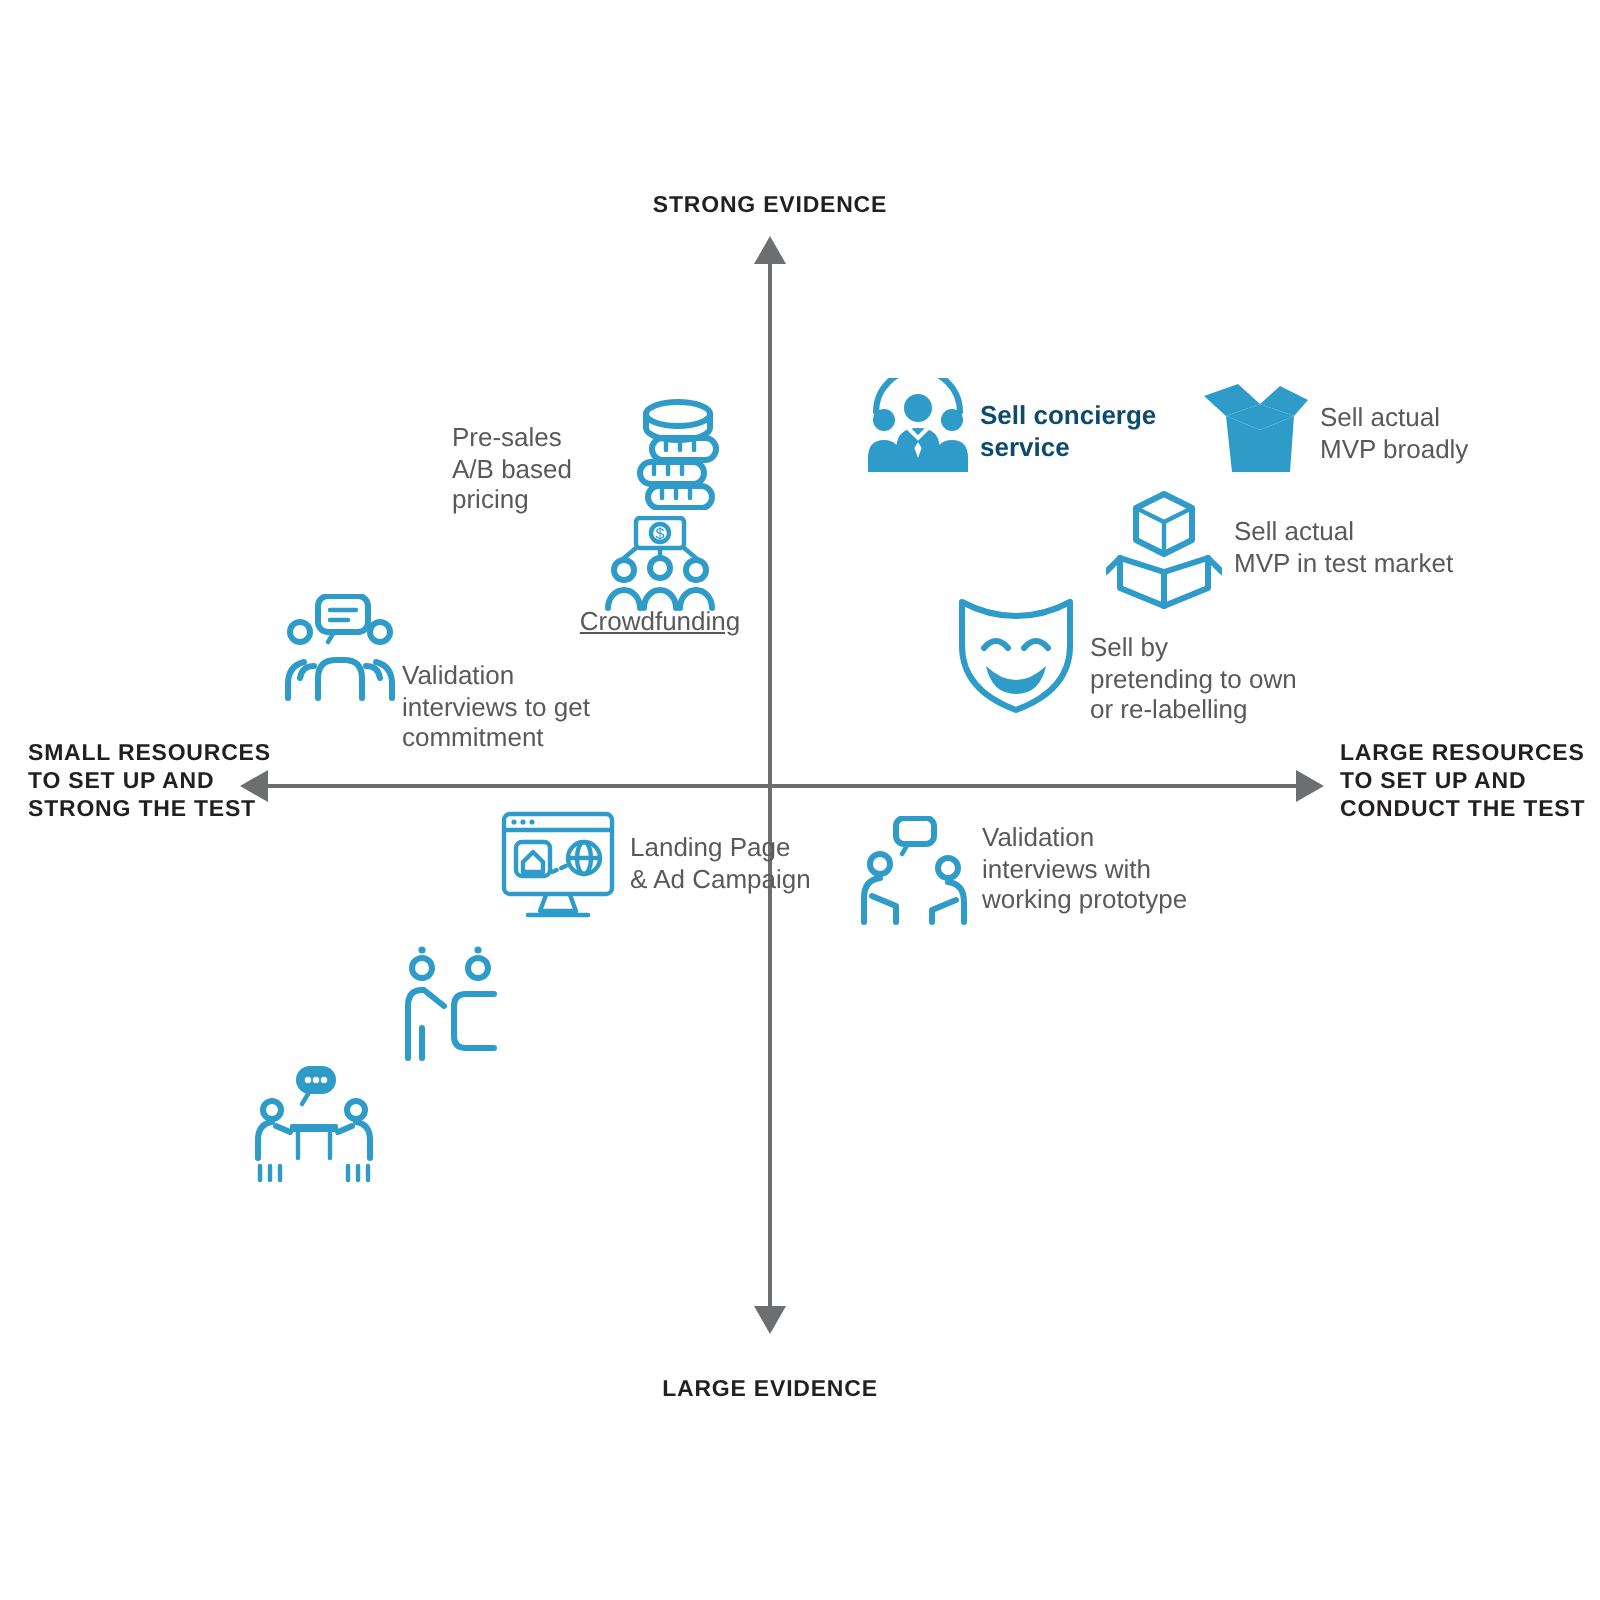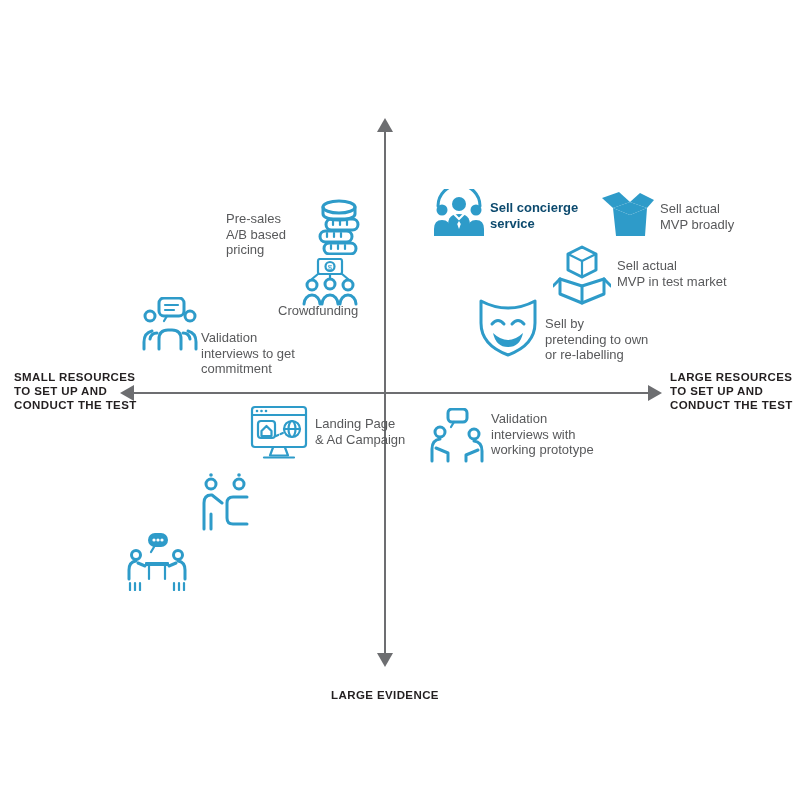--- a/index.html
+++ b/index.html
@@ -26,21 +26,21 @@
   .lab{position:absolute;color:#58595B;font-size:13px;line-height:15.5px;white-space:pre-line;}
   .lab.em{color:#0c4a6e;font-weight:600;}
   .icon{position:absolute;}
   .ic{stroke:#2E9BC9;fill:none;stroke-width:3;stroke-linecap:round;stroke-linejoin:round;}
   .ic2{stroke:#2E9BC9;fill:none;stroke-width:2.2;stroke-linecap:round;stroke-linejoin:round;}
   .fl{fill:#2E9BC9;stroke:none;}
   .flw{fill:#ffffff;stroke:none;}
 
   
   #ic1{left:312px;top:197px;} #lb1{left:226px;top:211px;width:90px;}
-  #ic2{left:301px;top:258px;} #lb2{left:278px;top:303px;width:104px;}
+  #ic2{left:301px;top:258px;} #lb2{left:278px;top:303px;width:104px;text-align:center;text-decoration:underline;}
   #ic3{left:142px;top:297px;} #lb3{left:201px;top:330px;width:122px;}
   #ic4{left:433px;top:189px;} #lb4{left:490px;top:200px;width:112px;}
   #ic5{left:600px;top:190px;} #lb5{left:660px;top:201px;width:105px;}
   #ic6{left:553px;top:244px;} #lb6{left:617px;top:258px;width:140px;}
   #ic7{left:477px;top:295px;} #lb7{left:545px;top:316px;width:128px;}
   #ic8{left:249px;top:404px;} #lb8{left:315px;top:416px;width:118px;}
   #ic9{left:429px;top:408px;} #lb9{left:491px;top:411px;width:138px;}
   #ic10{left:201px;top:472px;} #lb10{left:257px;top:477px;width:175px;}
   #ic11{left:126px;top:533px;} #lb11{left:194px;top:542px;width:148px;}
 </style>
@@ -49,24 +49,25 @@
 
 <div class="canvas">
 
   <div class="vline"></div>
   <div class="hline"></div>
   <div class="arr up"></div>
   <div class="arr down"></div>
   <div class="arr left"></div>
   <div class="arr right"></div>
 
+  <div class="axlab top">STRONG EVIDENCE</div>
   <div class="axlab bottom">LARGE EVIDENCE</div>
   <div class="axlab lft">SMALL RESOURCES
 TO SET UP AND
-CONDUCT THE TEST</div>
+STRONG THE TEST</div>
   <div class="axlab rgt">LARGE RESOURCES
 TO SET UP AND
 CONDUCT THE TEST</div>
 
   <div class="lab" id="lb1">Pre-sales
 A/B based pricing</div>
   <svg class="icon" id="ic1" width="54" height="58" viewBox="0 0 54 58">
     <ellipse class="ic" cx="27" cy="10" rx="16" ry="6"></ellipse>
     <path class="ic" d="M11,10 v7 a16,6 0 0 0 32,0 v-7"></path>
     <rect class="ic" x="14" y="22" width="32" height="11" rx="5.5"></rect>

